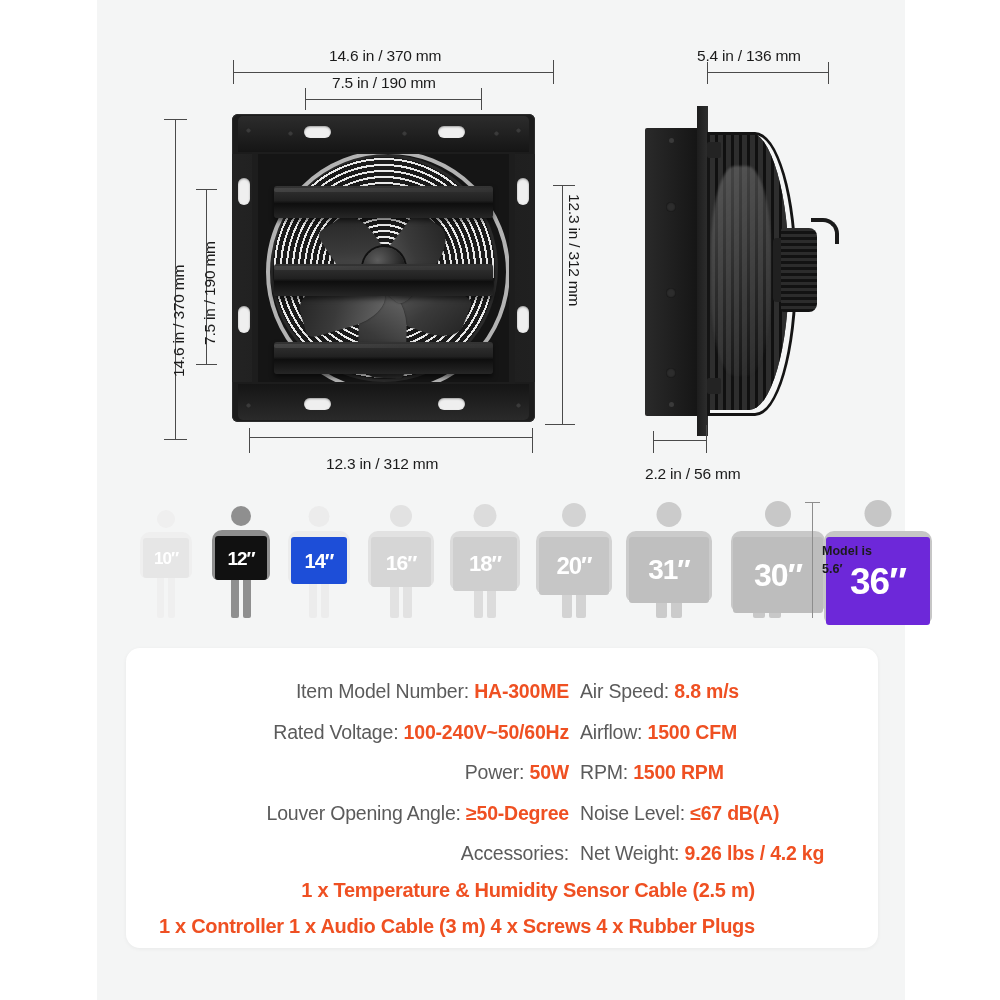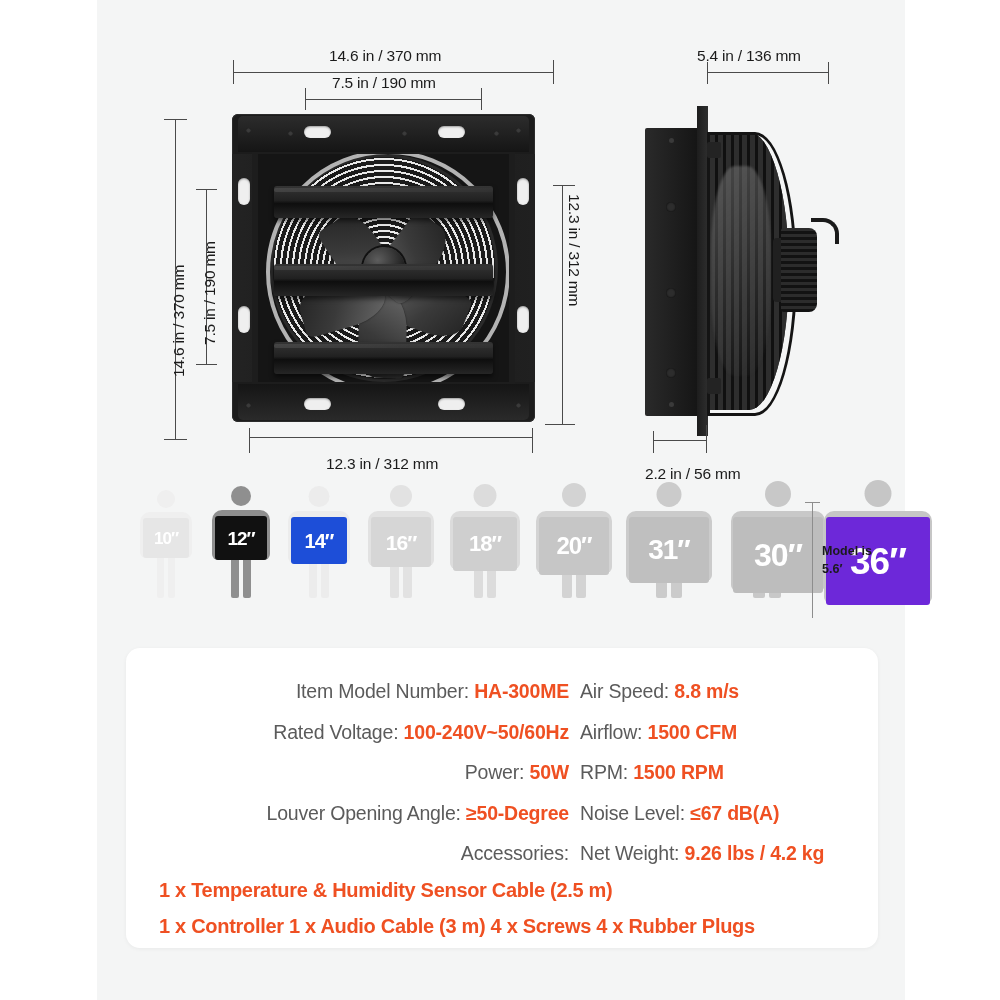--- a/index.html
+++ b/index.html
@@ -149,21 +149,21 @@
     position:absolute;left:166px;top:112px;width:24px;height:22px;
     border-top:4px solid #1a1a1a;border-right:4px solid #1a1a1a;
     border-radius:0 16px 0 0;
   }
   .sv-bracket{position:absolute;width:14px;height:16px;background:#232323;border-radius:2px;}
   .sv-scr{position:absolute;width:5px;height:5px;border-radius:50%;background:#3a3a3a;}
   .sv-hole{position:absolute;width:10px;height:10px;border-radius:50%;
     background:#2d2d2d;box-shadow:inset 0 0 2px #000;}
 
   
-  .people{position:absolute;left:140px;top:480px;width:670px;height:118px;}
+  .people{position:absolute;left:140px;top:500px;width:670px;height:118px;}
   .person{position:absolute;bottom:0;}
   .p-head{position:absolute;left:50%;transform:translateX(-50%);border-radius:50%;}
   .p-body{position:absolute;left:50%;transform:translateX(-50%);border-radius:10px 10px 6px 6px;}
   .p-legL,.p-legR{position:absolute;border-radius:0 0 2px 2px;}
   .p-box{position:absolute;left:50%;transform:translateX(-50%);
     display:flex;align-items:center;justify-content:center;border-radius:3px;}
   .p-box span{color:#ffffff;font-weight:bold;letter-spacing:-1px;line-height:1;}
   .p-box.dark{background:#111111;}
   .p-box.dark span{color:#ffffff;}
 
@@ -180,21 +180,21 @@
   }
   .spec-cols{position:absolute;left:33px;top:34px;right:24px;}
   .col{position:absolute;top:0;}
   .col.left{left:0;width:410px;text-align:right;}
   .col.right{left:421px;width:320px;}
   .spec-row{
     font-size:19.5px;color:#5b5b5b;line-height:1.0;
     margin-bottom:21px;white-space:nowrap;letter-spacing:-0.2px;
   }
   .spec-row .val{color:#ef5022;font-weight:bold;}
-  .acc-lines{position:absolute;left:33px;top:232px;}
+  .acc-lines{position:absolute;left:33px;top:232px;text-align:right;}
   .acc-line{
     color:#ef5022;font-weight:bold;font-size:20px;
     white-space:nowrap;line-height:1.0;margin-bottom:16px;letter-spacing:-0.3px;
   }
 </style>
 </head>
 <body>
 
 <div class="page">
   <div class="canvas"></div>

